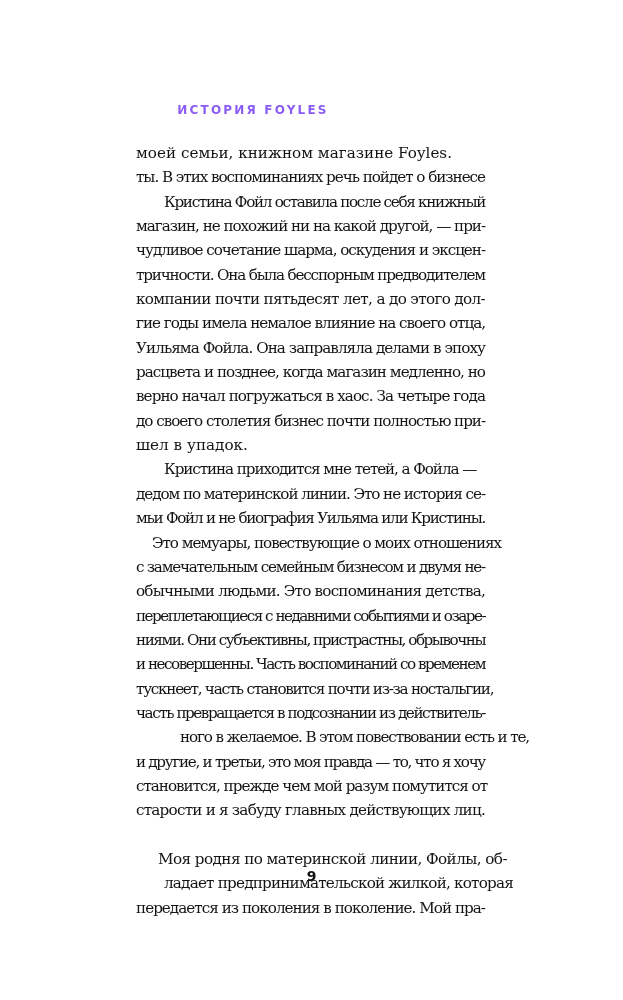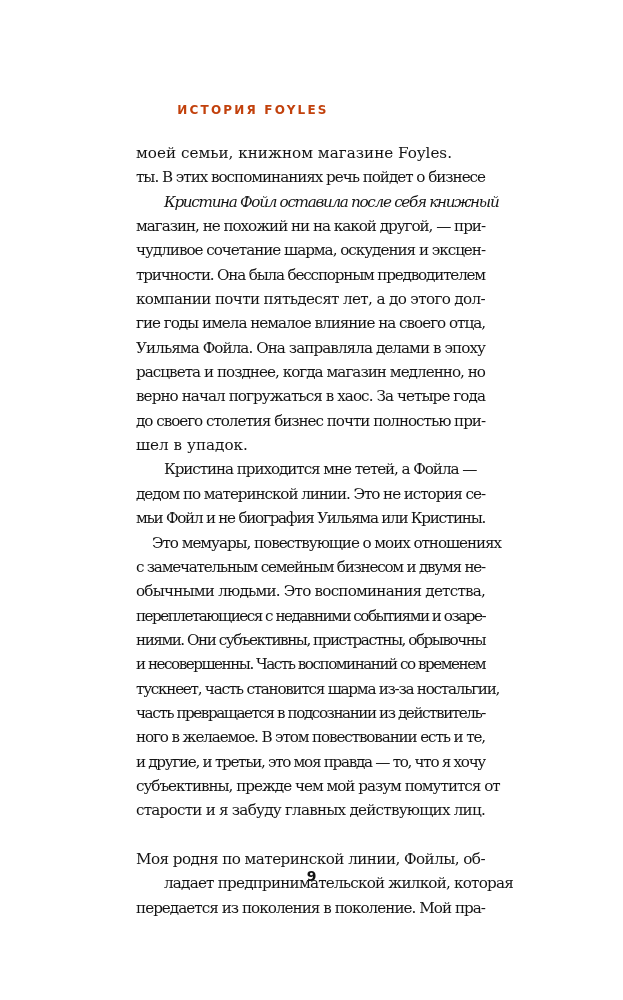--- a/index.html
+++ b/index.html
@@ -1,21 +1,21 @@
 <!DOCTYPE html>
 <html><head>
 <meta charset="utf-8">
 <style>
   html, body { margin: 0; padding: 0; background: #ffffff; }
   body { width: 623px; height: 1000px; position: relative; overflow: hidden; }
   .page { position: absolute; left: 0; top: 0; width: 623px; height: 1000px; background: #fff; }
   .running-head {
     position: absolute; top: 103px; left: 0; width: 506px; text-align: center;
     font-family: "DejaVu Sans", sans-serif; font-weight: bold; font-size: 12px;
-    letter-spacing: 2.2px; color: #c2410c;
+    letter-spacing: 2.2px; color: #8b5cf6;
   }
   .body-text {
     position: absolute; left: 136px; top: 141px; width: 349px;
     font-family: "DejaVu Serif", serif; font-size: 15.2px; line-height: 24.35px;
     color: #141414;
   }
   .line { display: block; white-space: nowrap; text-align: justify; text-align-last: justify; height: 24.35px; overflow: visible; }
   .line.last { text-align-last: left; }
   .line.indent { padding-left: 28px; }
   .gap { display: block; height: 24.35px; }
@@ -31,21 +31,21 @@
   <div class="running-head">ИСТОРИЯ FOYLES</div>
 
   <div class="body-text">
 
     <div>
       <span class="line last">моей семьи, книжном магазине Foyles.</span>
       <span class="line" style="letter-spacing: -1.04993px; text-align-last: left;">ты. В этих воспоминаниях речь пойдет о бизнесе</span>
     </div>
 
     <div>
-      <span class="line indent" style="letter-spacing: -1.30793px; text-align-last: left; font-style: italic;">Кристина Фойл оставила после себя книжный</span>
+      <span class="line indent" style="letter-spacing: -1.30793px; text-align-last: left;">Кристина Фойл оставила после себя книжный</span>
       <span class="line" style="letter-spacing: -1.04857px; text-align-last: left;">магазин, не похожий ни на какой другой, — при-</span>
       <span class="line" style="letter-spacing: -1.03924px; text-align-last: left;">чудливое сочетание шарма, оскудения и эксцен-</span>
       <span class="line" style="letter-spacing: -1.19638px; text-align-last: left;">тричности. Она была бесспорным предводителем</span>
       <span class="line" style="letter-spacing: -0.659375px; text-align-last: left;">компании почти пятьдесят лет, а до этого дол-</span>
       <span class="line" style="letter-spacing: -1.03465px; text-align-last: left;">гие годы имела немалое влияние на своего отца,</span>
       <span class="line" style="letter-spacing: -0.95419px; text-align-last: left;">Уильяма Фойла. Она заправляла делами в эпоху</span>
       <span class="line" style="letter-spacing: -0.992188px; text-align-last: left;">расцвета и позднее, когда магазин медленно, но</span>
       <span class="line" style="letter-spacing: -0.952446px; text-align-last: left;">верно начал погружаться в хаос. За четыре года</span>
       <span class="line" style="letter-spacing: -1.04823px; text-align-last: left;">до своего столетия бизнес почти полностью при-</span>
       <span class="line last">шел в упадок.</span>
@@ -54,30 +54,30 @@
     <div>
       <span class="line indent" style="letter-spacing: -1.0907px; text-align-last: left;">Кристина приходится мне тетей, а Фойла —</span>
       <span class="line" style="letter-spacing: -1.07982px; text-align-last: left;">дедом по материнской линии. Это не история се-</span>
       <span class="line" style="letter-spacing: -1.27812px; text-align-last: left;">мьи Фойл и не биография Уильяма или Кристины.</span>
       <span class="line" style="letter-spacing: -1.07703px; text-align-last: left; margin-left: 16px;">Это мемуары, повествующие о моих отношениях</span>
       <span class="line" style="letter-spacing: -1.24896px; text-align-last: left;">с замечательным семейным бизнесом и двумя не-</span>
       <span class="line" style="letter-spacing: -0.804315px; text-align-last: left;">обычными людьми. Это воспоминания детства,</span>
       <span class="line" style="letter-spacing: -1.51834px; text-align-last: left;">переплетающиеся с недавними событиями и озаре-</span>
       <span class="line" style="letter-spacing: -1.47996px; text-align-last: left;">ниями. Они субъективны, пристрастны, обрывочны</span>
       <span class="line" style="letter-spacing: -1.50238px; text-align-last: left;">и несовершенны. Часть воспоминаний со временем</span>
-      <span class="line" style="letter-spacing: -1.26244px; text-align-last: left;">тускнеет, часть становится шарма из-за ностальгии,</span>
+      <span class="line" style="letter-spacing: -1.26244px; text-align-last: left;">тускнеет, часть становится почти из-за ностальгии,</span>
       <span class="line" style="letter-spacing: -1.45345px; text-align-last: left;">часть превращается в подсознании из действитель-</span>
-      <span class="line" style="letter-spacing: -1.14323px; text-align-last: left;">ного в желаемое. В этом повествовании есть и те,</span>
+      <span class="line" style="letter-spacing: -1.14323px; text-align-last: left; margin-left: 44px;">ного в желаемое. В этом повествовании есть и те,</span>
       <span class="line" style="letter-spacing: -1.31097px; text-align-last: left;">и другие, и третьи, это моя правда — то, что я хочу</span>
-      <span class="line" style="letter-spacing: -1.03542px; text-align-last: left;">субъективны, прежде чем мой разум помутится от</span>
+      <span class="line" style="letter-spacing: -1.03542px; text-align-last: left;">становится, прежде чем мой разум помутится от</span>
       <span class="line last" style="letter-spacing: -0.783736px; text-align-last: left;">старости и я забуду главных действующих лиц.</span>
     </div>
     <span class="gap"></span>
 
     <div>
-      <span class="line" style="letter-spacing: -0.565476px; text-align-last: left;">Моя родня по материнской линии, Фойлы, об-</span>
+      <span class="line" style="letter-spacing: -0.565476px; text-align-last: left; margin-left: 22px;">Моя родня по материнской линии, Фойлы, об-</span>
       <span class="line" style="letter-spacing: -0.802083px; text-align-last: left; margin-left: 28px;">ладает предпринимательской жилкой, которая</span>
       <span class="line" style="letter-spacing: -0.9875px; text-align-last: left;">передается из поколения в поколение. Мой пра-</span>
     </div>
   </div>
 
   <div class="folio">9</div>
 </div>
 
 </body></html>

